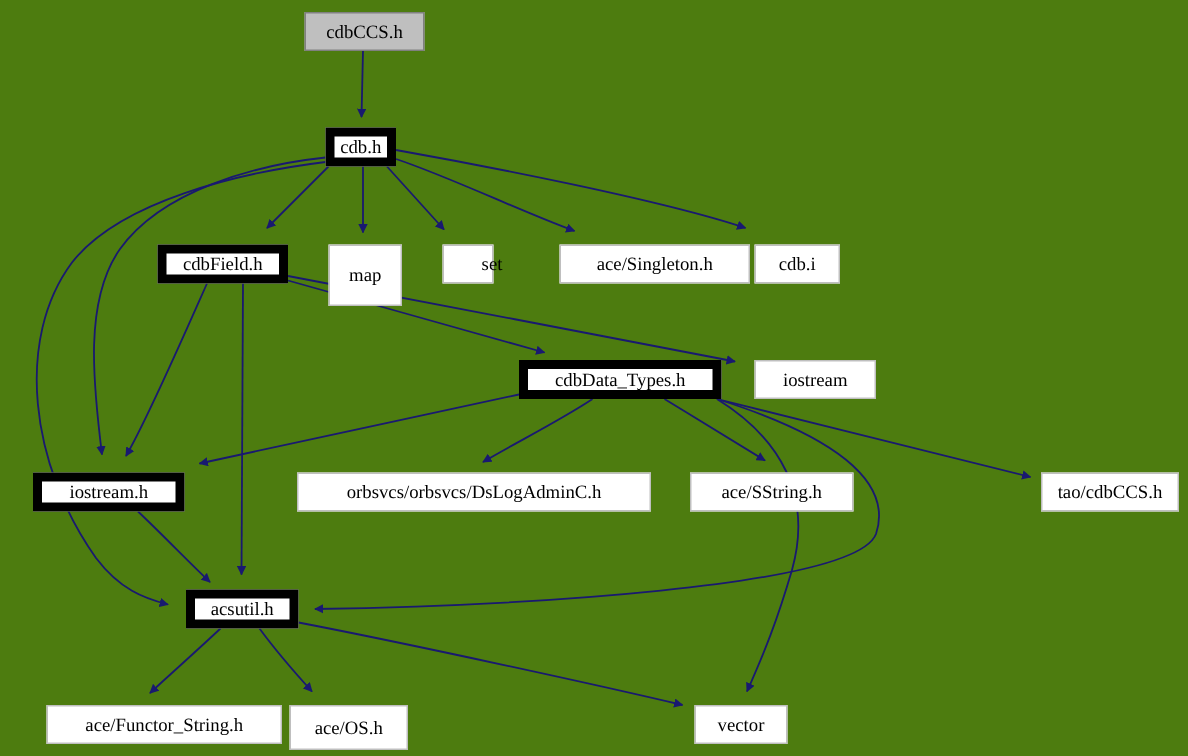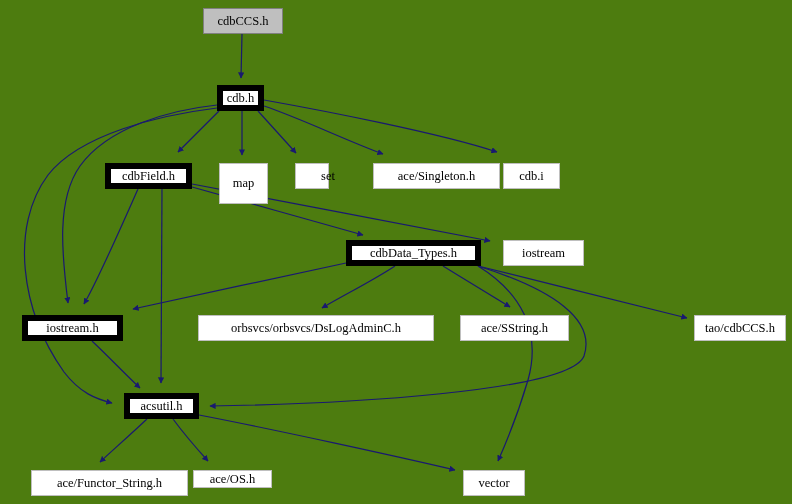--- a/index.html
+++ b/index.html
@@ -141,21 +141,21 @@
   </div>
 
   <div class="node bold" style="left:124px; top:393px; width:75px; height:26px;">
     <span>acsutil.h</span>
   </div>
 
   <div class="node" style="left:31px; top:470px; width:157px; height:26px;">
     <span>ace/Functor_String.h</span>
   </div>
 
-  <div class="node" style="left:193px; top:470px; width:79px; height:18px;">
+  <div class="node" style="left:193px; top:470px; width:79px; height:30px;">
     <span>ace/OS.h</span>
   </div>
 
   <div class="node" style="left:463px; top:470px; width:62px; height:26px;">
     <span>vector</span>
   </div>
 
 </div>
 
 </body></html>

